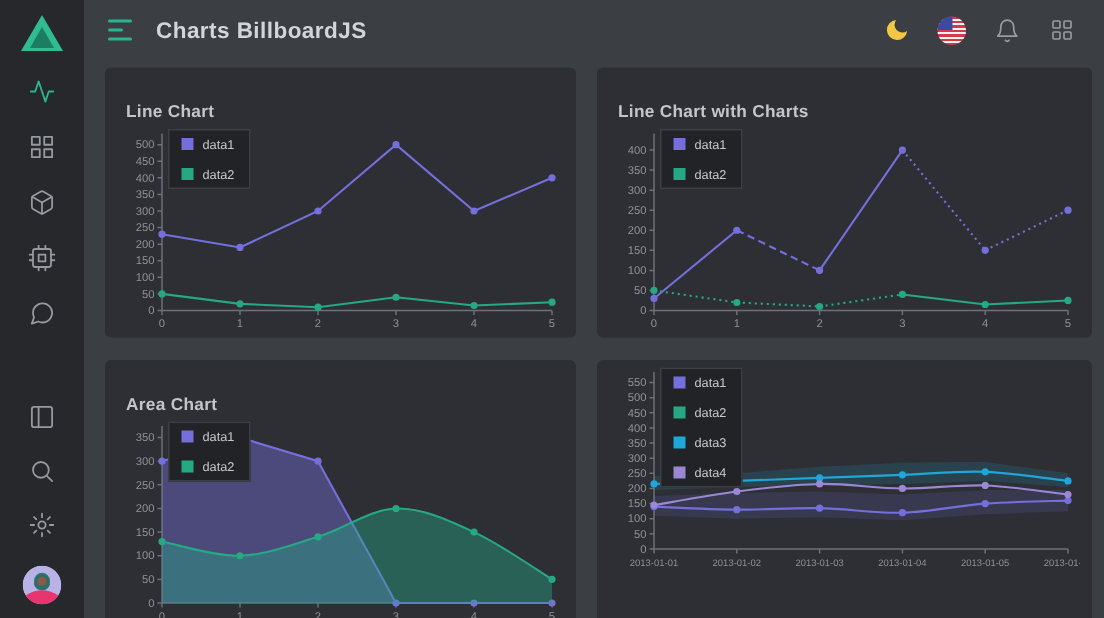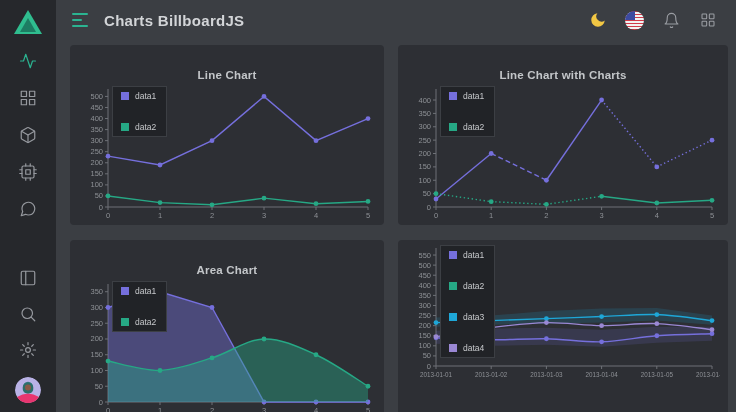--- a/index.html
+++ b/index.html
@@ -11,42 +11,42 @@
     background:#26282c; display:flex; flex-direction:column; align-items:center; z-index:5; }
   .logo { margin-top:6px; width:34px; height:32px; display:flex; align-items:center; justify-content:center; }
   .side-icons-top { display:flex; flex-direction:column; align-items:center; gap:19px; margin-top:14px; }
   .side-icons-bottom { display:flex; flex-direction:column; align-items:center; gap:18px; margin-top:auto; margin-bottom:9px; }
   .sicon { width:18px; height:18px; display:flex; align-items:center; justify-content:center; cursor:pointer; }
   .sicon svg { stroke:#96999f; fill:none; stroke-width:1.6; stroke-linecap:round; stroke-linejoin:round; }
   .sicon.active svg { stroke:#2bb491; }
   .avatar { width:26px; height:26px; border-radius:50%; overflow:hidden; cursor:pointer; }
 
   
-  .main { position:absolute; left:56px; top:0; right:0; height:296px;text-align:center; }
+  .main { position:absolute; left:56px; top:0; right:0; height:296px; }
   .header { height:40px; display:flex; align-items:center; padding:0 18px 0 16px; }
   .burger { width:18px; height:14px; display:flex; flex-direction:column; justify-content:space-between; cursor:pointer; }
   .burger i { display:block; height:2px; border-radius:1px; background:#2bb491; }
   .burger i:nth-child(1){ width:16px; } .burger i:nth-child(2){ width:10px; } .burger i:nth-child(3){ width:16px; }
   .app-title { margin-left:14px; color:#d3d5d8; font-size:15px; font-weight:700; letter-spacing:.3px; }
   .header-right { margin-left:auto; display:flex; align-items:center; gap:17px; }
   .hicon { width:20px; height:20px; display:flex; align-items:center; justify-content:center; cursor:pointer; }
   .hicon svg { stroke:#9a9da3; fill:none; stroke-width:1.6; stroke-linecap:round; stroke-linejoin:round; }
   .flag { width:19px; height:19px; border-radius:50%; overflow:hidden; position:relative;
     background:repeating-linear-gradient(180deg,#d03a49 0 1.5px,#f2f2f2 1.5px 3px); }
   .flag::after { content:""; position:absolute; left:0; top:0; width:55%; height:48%; background:#3c4aa0; }
 
   
   .content { padding:5px 8px 0 14px; display:grid; grid-template-columns:314px 1fr;
     grid-template-rows:180px 180px; gap:15px 14px; }
   .card { background:#2d2f34; border-radius:4px; overflow:hidden; }
   .card-title { padding:24px 14px 0 14px; color:#c3c6c9; font-size:11.5px; font-weight:700; letter-spacing:.2px; }
   .chart-box { position:relative; margin:4px 8px 0 8px; height:140px; }
   .chart-box svg { display:block; }
   .chart-legend { position:absolute; left:34px; top:1px; background:#212327; border:1px solid #3c3f44;
-    padding:4px 10px 4px 8px; display:flex; flex-direction:column; gap:21px; }
+    padding:4px 10px 4px 8px; display:flex; flex-direction:column; gap:10px; }
   .legend-entry { display:flex; align-items:center; gap:6px; cursor:pointer; }
   .legend-swatch { width:8px; height:8px; }
   .legend-label { color:#c7c9cc; font-size:8.5px; }
 </style>
 </head>
 <body>
 
 <div class="sidebar">
   <div class="logo">
     <svg width="30" height="28" viewBox="0 0 30 28">

